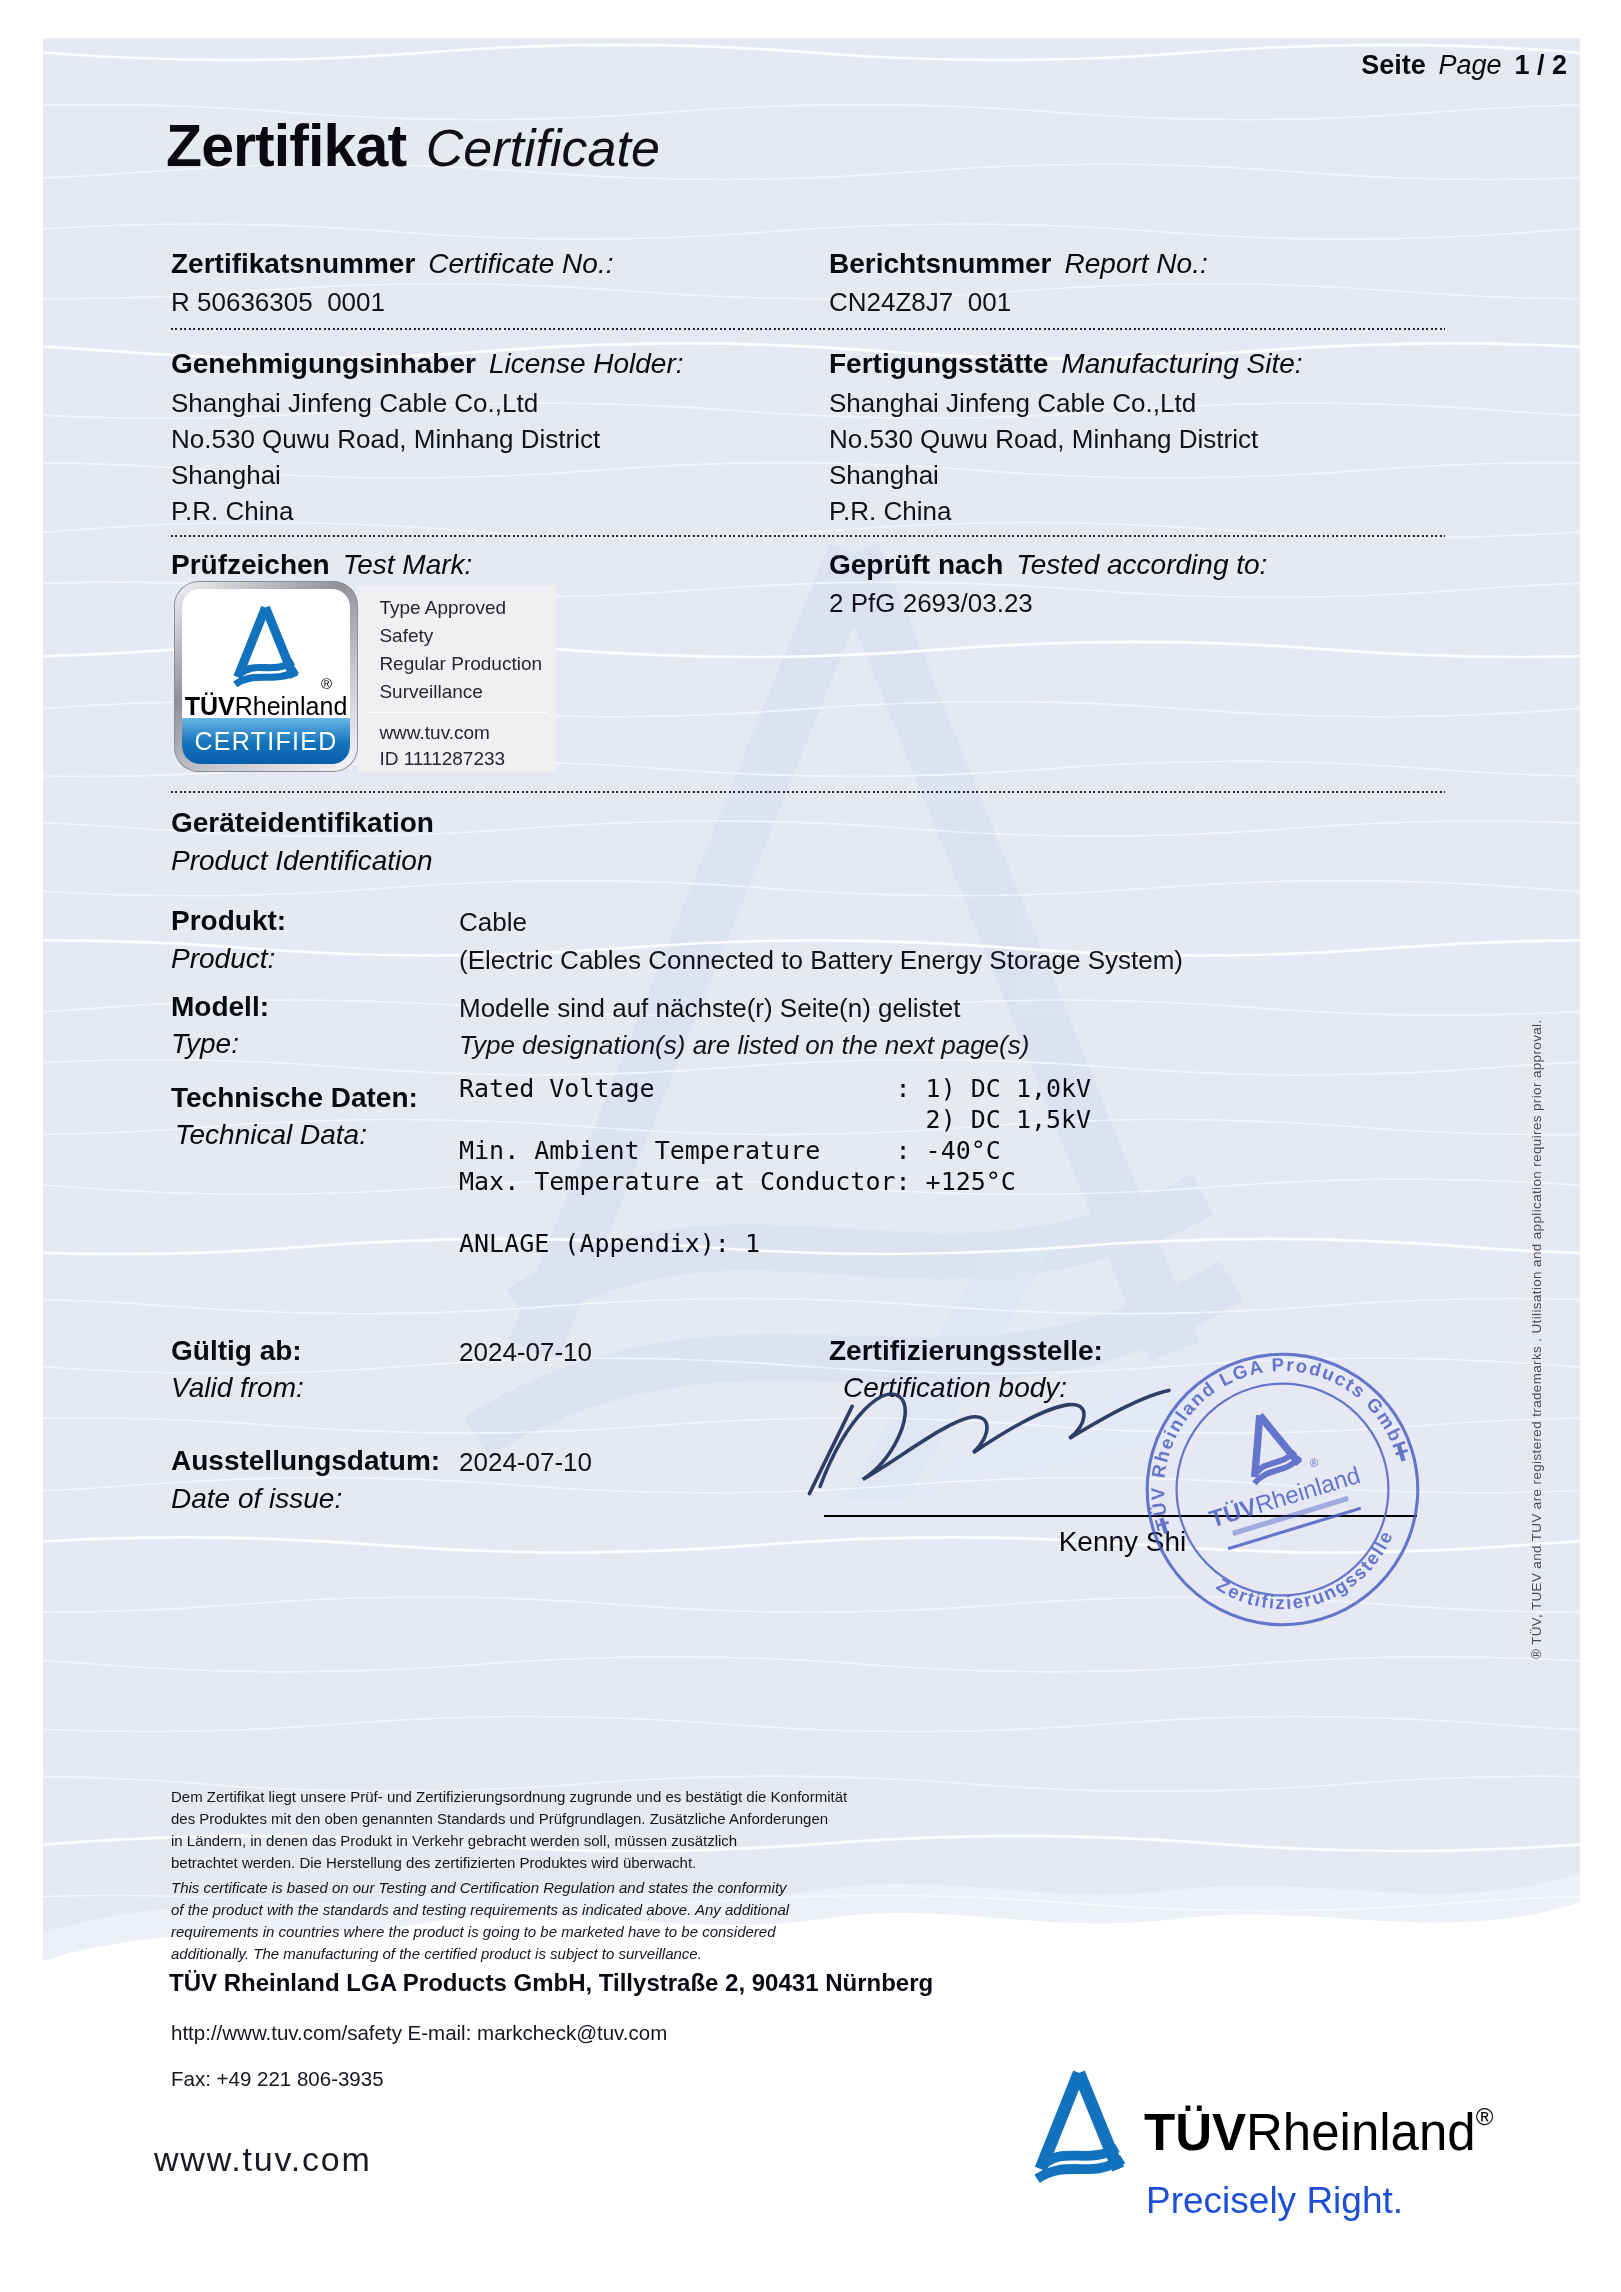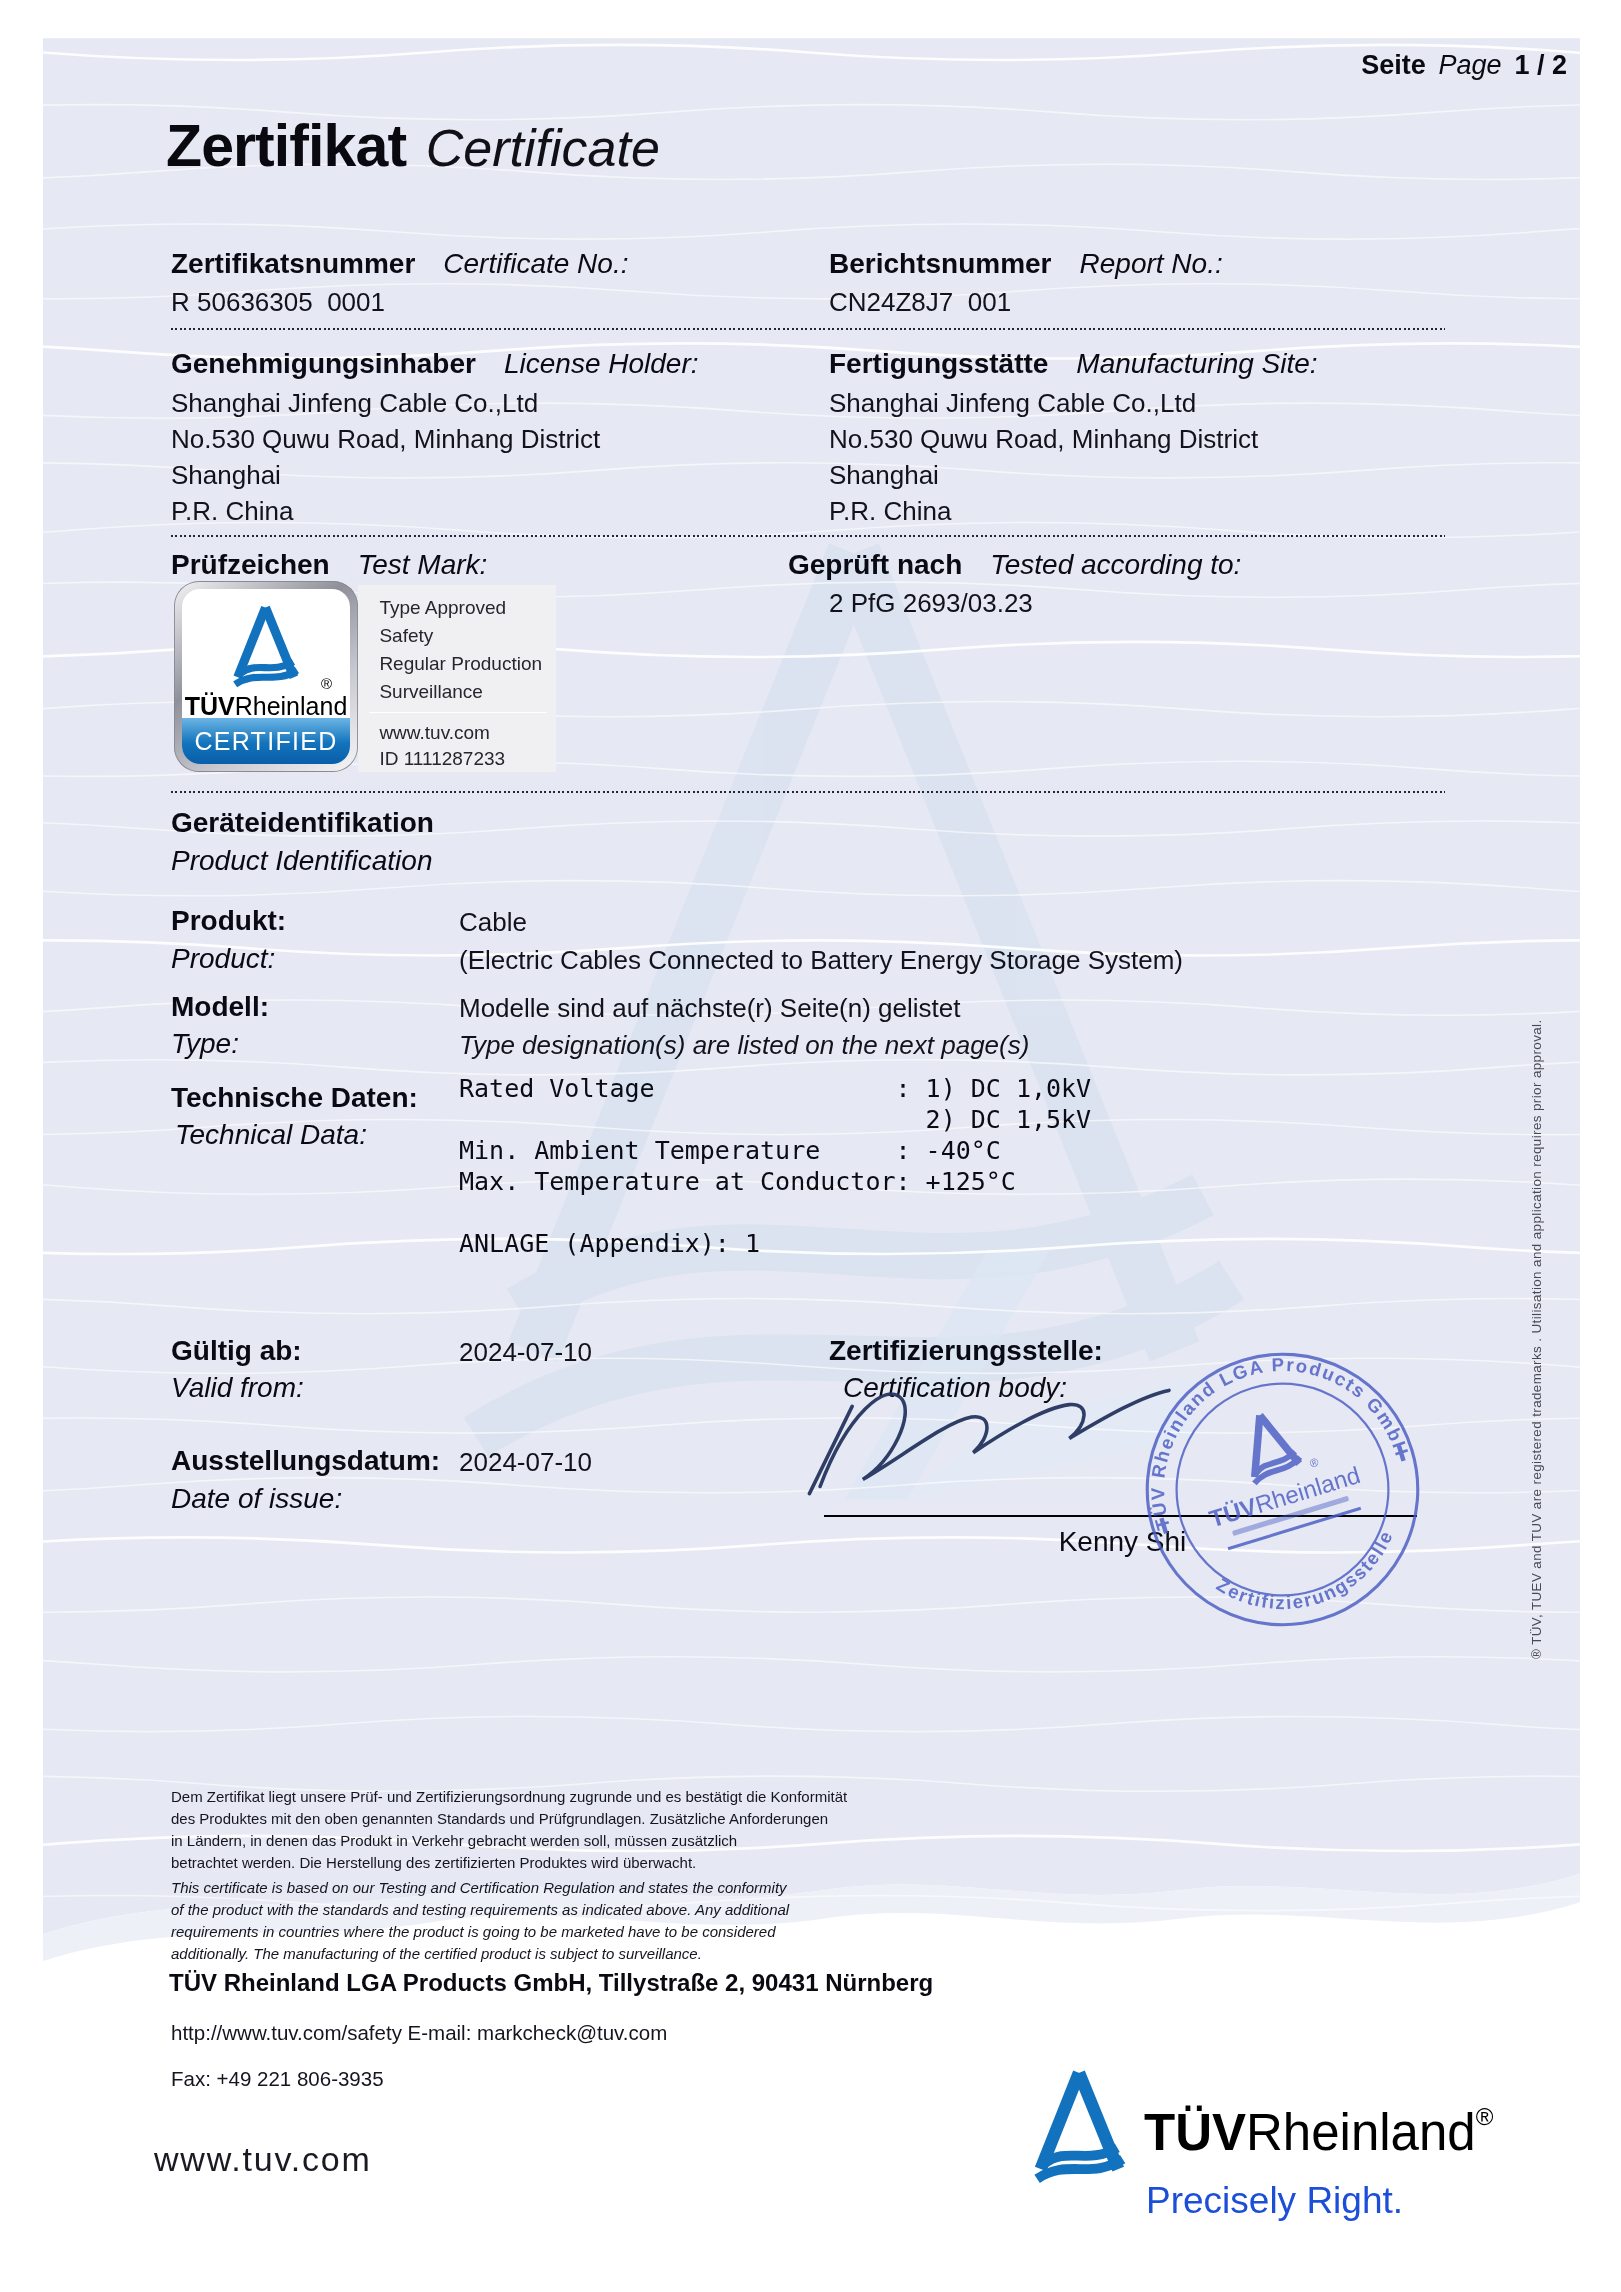--- a/index.html
+++ b/index.html
@@ -1,21 +1,21 @@
 <!DOCTYPE html>
 <html style="font-size:14.3px"><head>
 <meta charset="utf-8">
 <style>
   html,body{margin:0;padding:0;background:#fff;font-family:"Liberation Sans",sans-serif;}
   #page{position:relative;width:1606px;height:2293px;background:#ffffff;overflow:hidden;color:#0c0c16;}
   .abs{position:absolute;}
   .b{font-weight:700;}
   .i{font-style:italic;}
   .pre{white-space:pre;}
-  .lrow{display:flex;gap:28px;align-items:baseline;white-space:nowrap;}
+  .lrow{display:flex;gap:13px;align-items:baseline;white-space:nowrap;}
   .lb{font-size:28px;color:#0a0a14;}
   .val{font-size:26px;color:#12121c;}
   .addr{font-size:26px;line-height:36px;white-space:pre-line;color:#12121c;}
   .dotted{height:1.8px;background:repeating-linear-gradient(90deg,#23233a 0 1.8px,transparent 1.8px 4.5px);}
   .mono{font-family:"DejaVu Sans Mono","Liberation Mono",monospace;font-size:25px;line-height:31px;white-space:pre;color:#0b0b15;}
   .legal{font-size:15px;line-height:22px;white-space:pre-line;color:#15151f;}
   .title-de{font-size:59px;font-weight:700;letter-spacing:-0.9px;color:#09090f;}
   .title-en{font-size:52px;font-style:italic;margin-left:19.6px;color:#101016;}
   .seite{font-size:27px;color:#0a0a12;}
   
@@ -144,21 +144,21 @@
 No.530 Quwu Road, Minhang District
 Shanghai
 P.R. China</div>
 
   <div class="abs dotted" style="left:171px;top:535px;width:1274px"></div>
 
   <div class="abs lrow" style="left:171px;top:549px">
     <span class="lb b">Prüfzeichen</span>
     <span class="lb i">Test Mark:</span>
   </div>
-  <div class="abs lrow" style="left:788px;top:549px">
+  <div class="abs lrow" style="left:829px;top:549px">
     <span class="lb b">Geprüft nach</span>
     <span class="lb i">Tested according to:</span>
   </div>
   <div class="abs val" style="left:829px;top:588px">2 PfG 2693/03.23</div>
 
   <div class="abs" style="left:174px;top:581px;width:381px;height:194px">
     <div class="gray-panel">
       <div class="gp-text" style="top:9px">Type Approved
 Safety
 Regular Production

